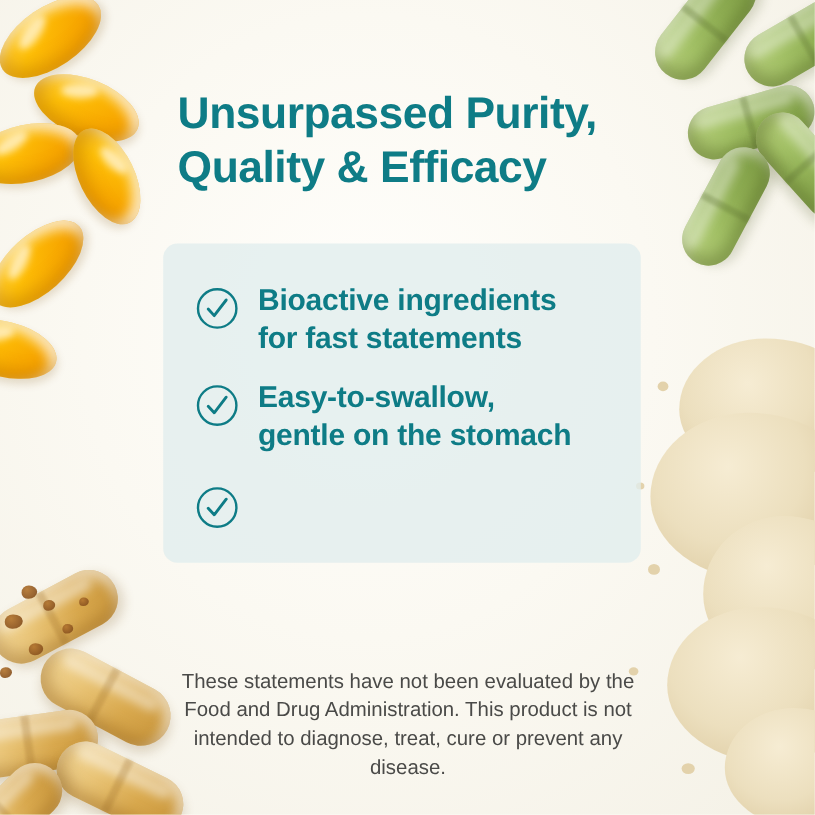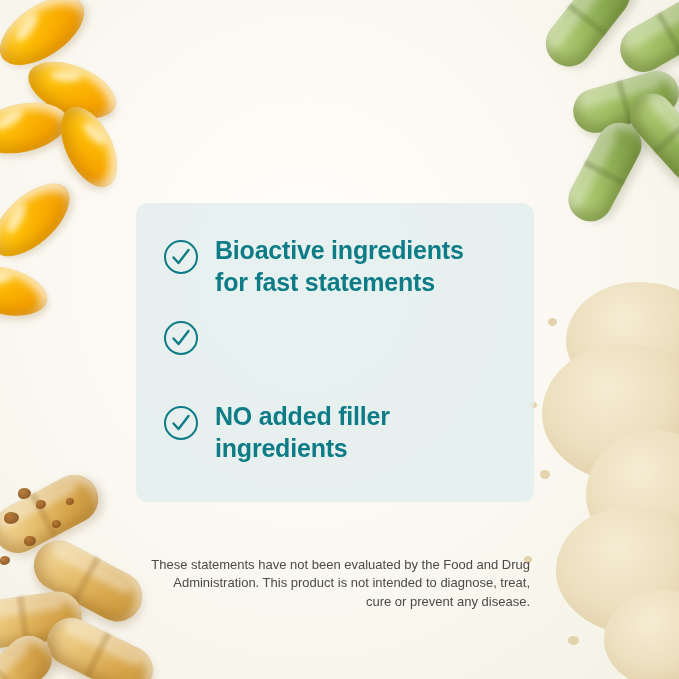--- a/index.html
+++ b/index.html
@@ -135,21 +135,21 @@
     font-weight: bold;
     line-height: 1.22;
     letter-spacing: -0.4px;
   }
 
   .benefit-card {
     position: absolute;
     left: 136px;
     top: 203px;
     width: 398px;
-    height: 299px;
+    height: 266px;
     background: rgba(225,238,238,0.80);
     border-radius: 12px;
   }
 
   .benefit-row {
     position: absolute;
     display: flex;
     align-items: flex-start;
   }
   .benefit-row.r0 { left: 27px; top: 32px; }
@@ -172,23 +172,23 @@
     line-height: 1.26;
     width: 300px;
     letter-spacing: -0.2px;
   }
 
   .disclaimer {
     position: absolute;
     left: 150px;
     top: 556px;
     width: 380px;
-    text-align: right;
+    text-align: center;
     color: #4a4a48;
-    font-size: 13px;
+    font-size: 17px;
     line-height: 1.42;
   }
   .disclaimer-2 {
     position: absolute;
     left: 150px;
     top: 618px;
     width: 380px;
     text-align: center;
     color: #4a4a48;
     font-size: 11.5px;
@@ -233,20 +233,24 @@
     <div class="art powder-blob" style="left:586px; top:430px; width:140px; height:130px;"></div>
     <div class="art powder-blob" style="left:556px; top:506px; width:160px; height:130px;"></div>
     <div class="art powder-blob" style="left:604px; top:590px; width:120px; height:100px;"></div>
     <div class="art powder-speck" style="left:548px; top:318px; width:9px; height:8px;"></div>
     <div class="art powder-speck" style="left:530px; top:402px; width:7px; height:6px;"></div>
     <div class="art powder-speck" style="left:540px; top:470px; width:10px; height:9px;"></div>
     <div class="art powder-speck" style="left:524px; top:556px; width:8px; height:7px;"></div>
     <div class="art powder-speck" style="left:568px; top:636px; width:11px; height:9px;"></div>
   </div>
 
+  <div class="headline">
+    <div>Unsurpassed Purity,</div>
+    <div>Quality &amp; Efficacy</div>
+  </div>
 
   <div class="benefit-card">
 
     <div class="benefit-row r0">
       <span class="check-icon">
         <svg width="36" height="36" viewBox="0 0 36 36">
           <circle cx="18" cy="18" r="16" fill="none" stroke="#0e7c86" stroke-width="2"></circle>
           <path d="M10.5 18.5 L15.5 24 L25.5 11" fill="none" stroke="#0e7c86" stroke-width="2.4" stroke-linecap="round" stroke-linejoin="round"></path>
         </svg>
       </span>
@@ -256,31 +260,31 @@
       </span>
     </div>
 
     <div class="benefit-row r1">
       <span class="check-icon">
         <svg width="36" height="36" viewBox="0 0 36 36">
           <circle cx="18" cy="18" r="16" fill="none" stroke="#0e7c86" stroke-width="2"></circle>
           <path d="M10.5 18.5 L15.5 24 L25.5 11" fill="none" stroke="#0e7c86" stroke-width="2.4" stroke-linecap="round" stroke-linejoin="round"></path>
         </svg>
       </span>
+      <span class="benefit-text">
+        <span>Easy-to-swallow,</span><br>
+        <span>gentle on the stomach</span>
+      </span>
     </div>
 
     <div class="benefit-row r2">
       <span class="check-icon">
         <svg width="36" height="36" viewBox="0 0 36 36">
           <circle cx="18" cy="18" r="16" fill="none" stroke="#0e7c86" stroke-width="2"></circle>
           <path d="M10.5 18.5 L15.5 24 L25.5 11" fill="none" stroke="#0e7c86" stroke-width="2.4" stroke-linecap="round" stroke-linejoin="round"></path>
         </svg>
       </span>
-      <span class="benefit-text">
-        <span>NO added filler</span><br>
-        <span>ingredients</span>
-      </span>
     </div>
   </div>
 
   <div class="disclaimer">These statements have not been evaluated by the Food and Drug Administration. This product is not intended to diagnose, treat, cure or prevent any disease.</div>
 
 </div>
 
 </body></html>

